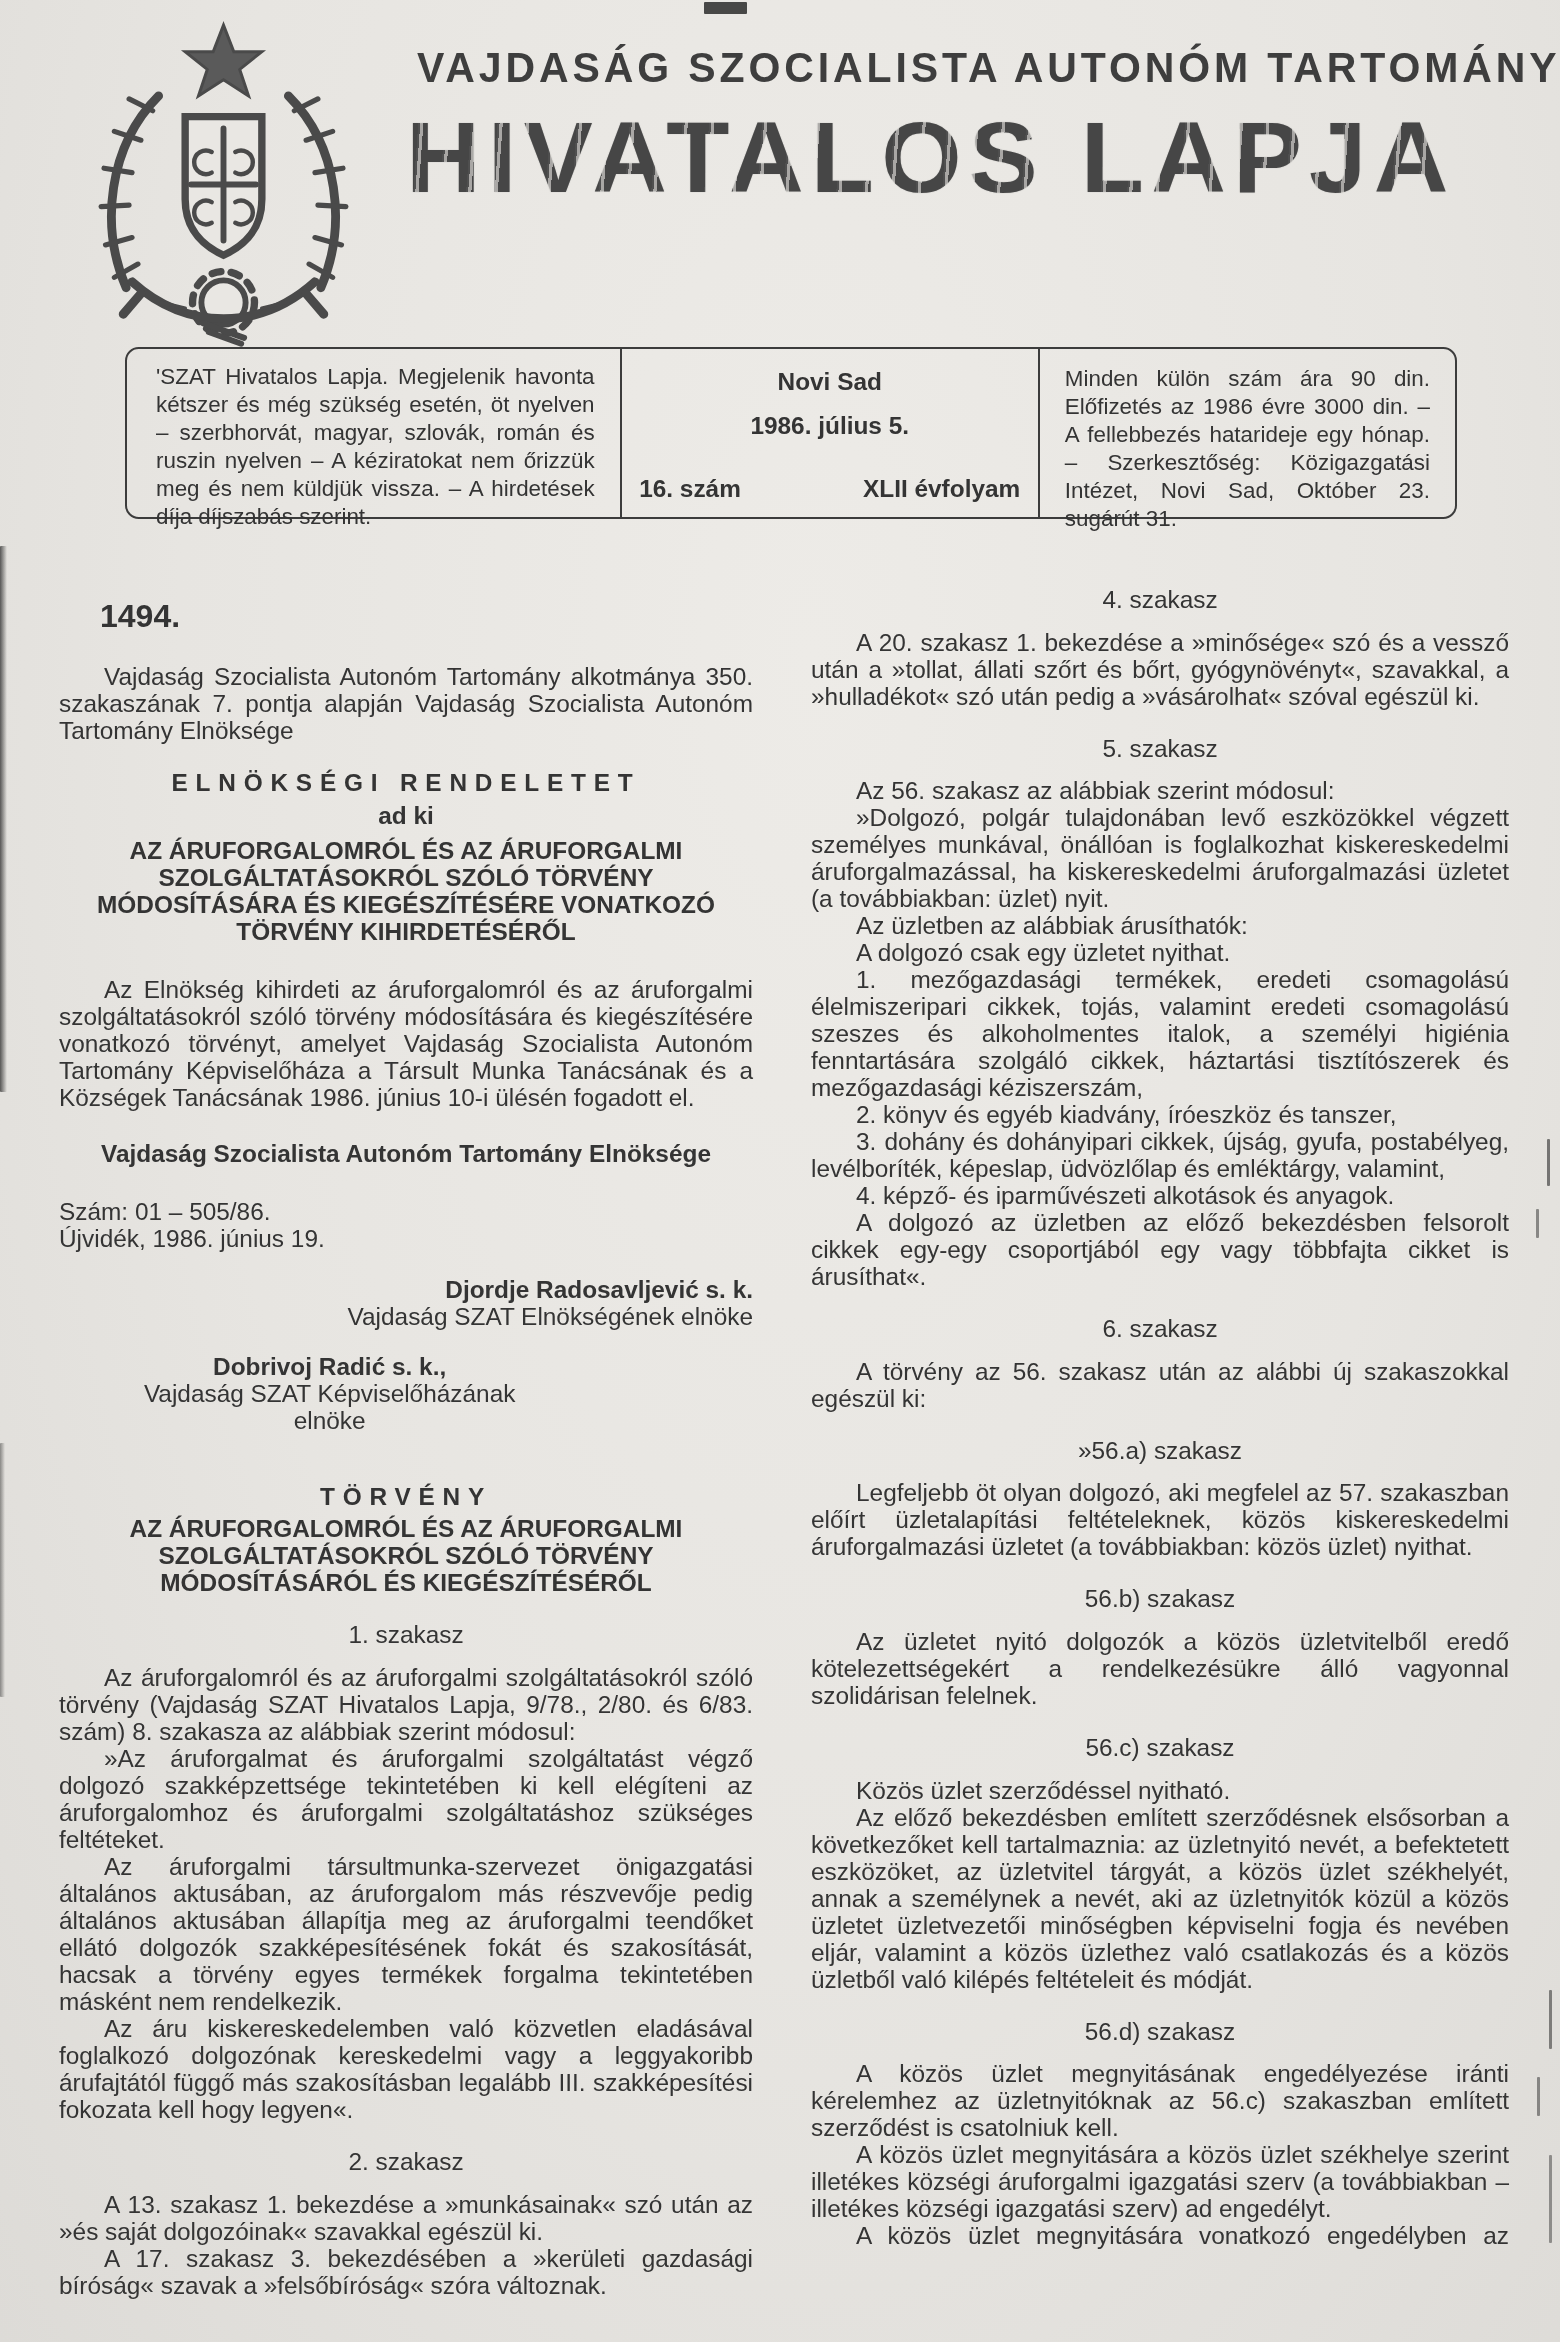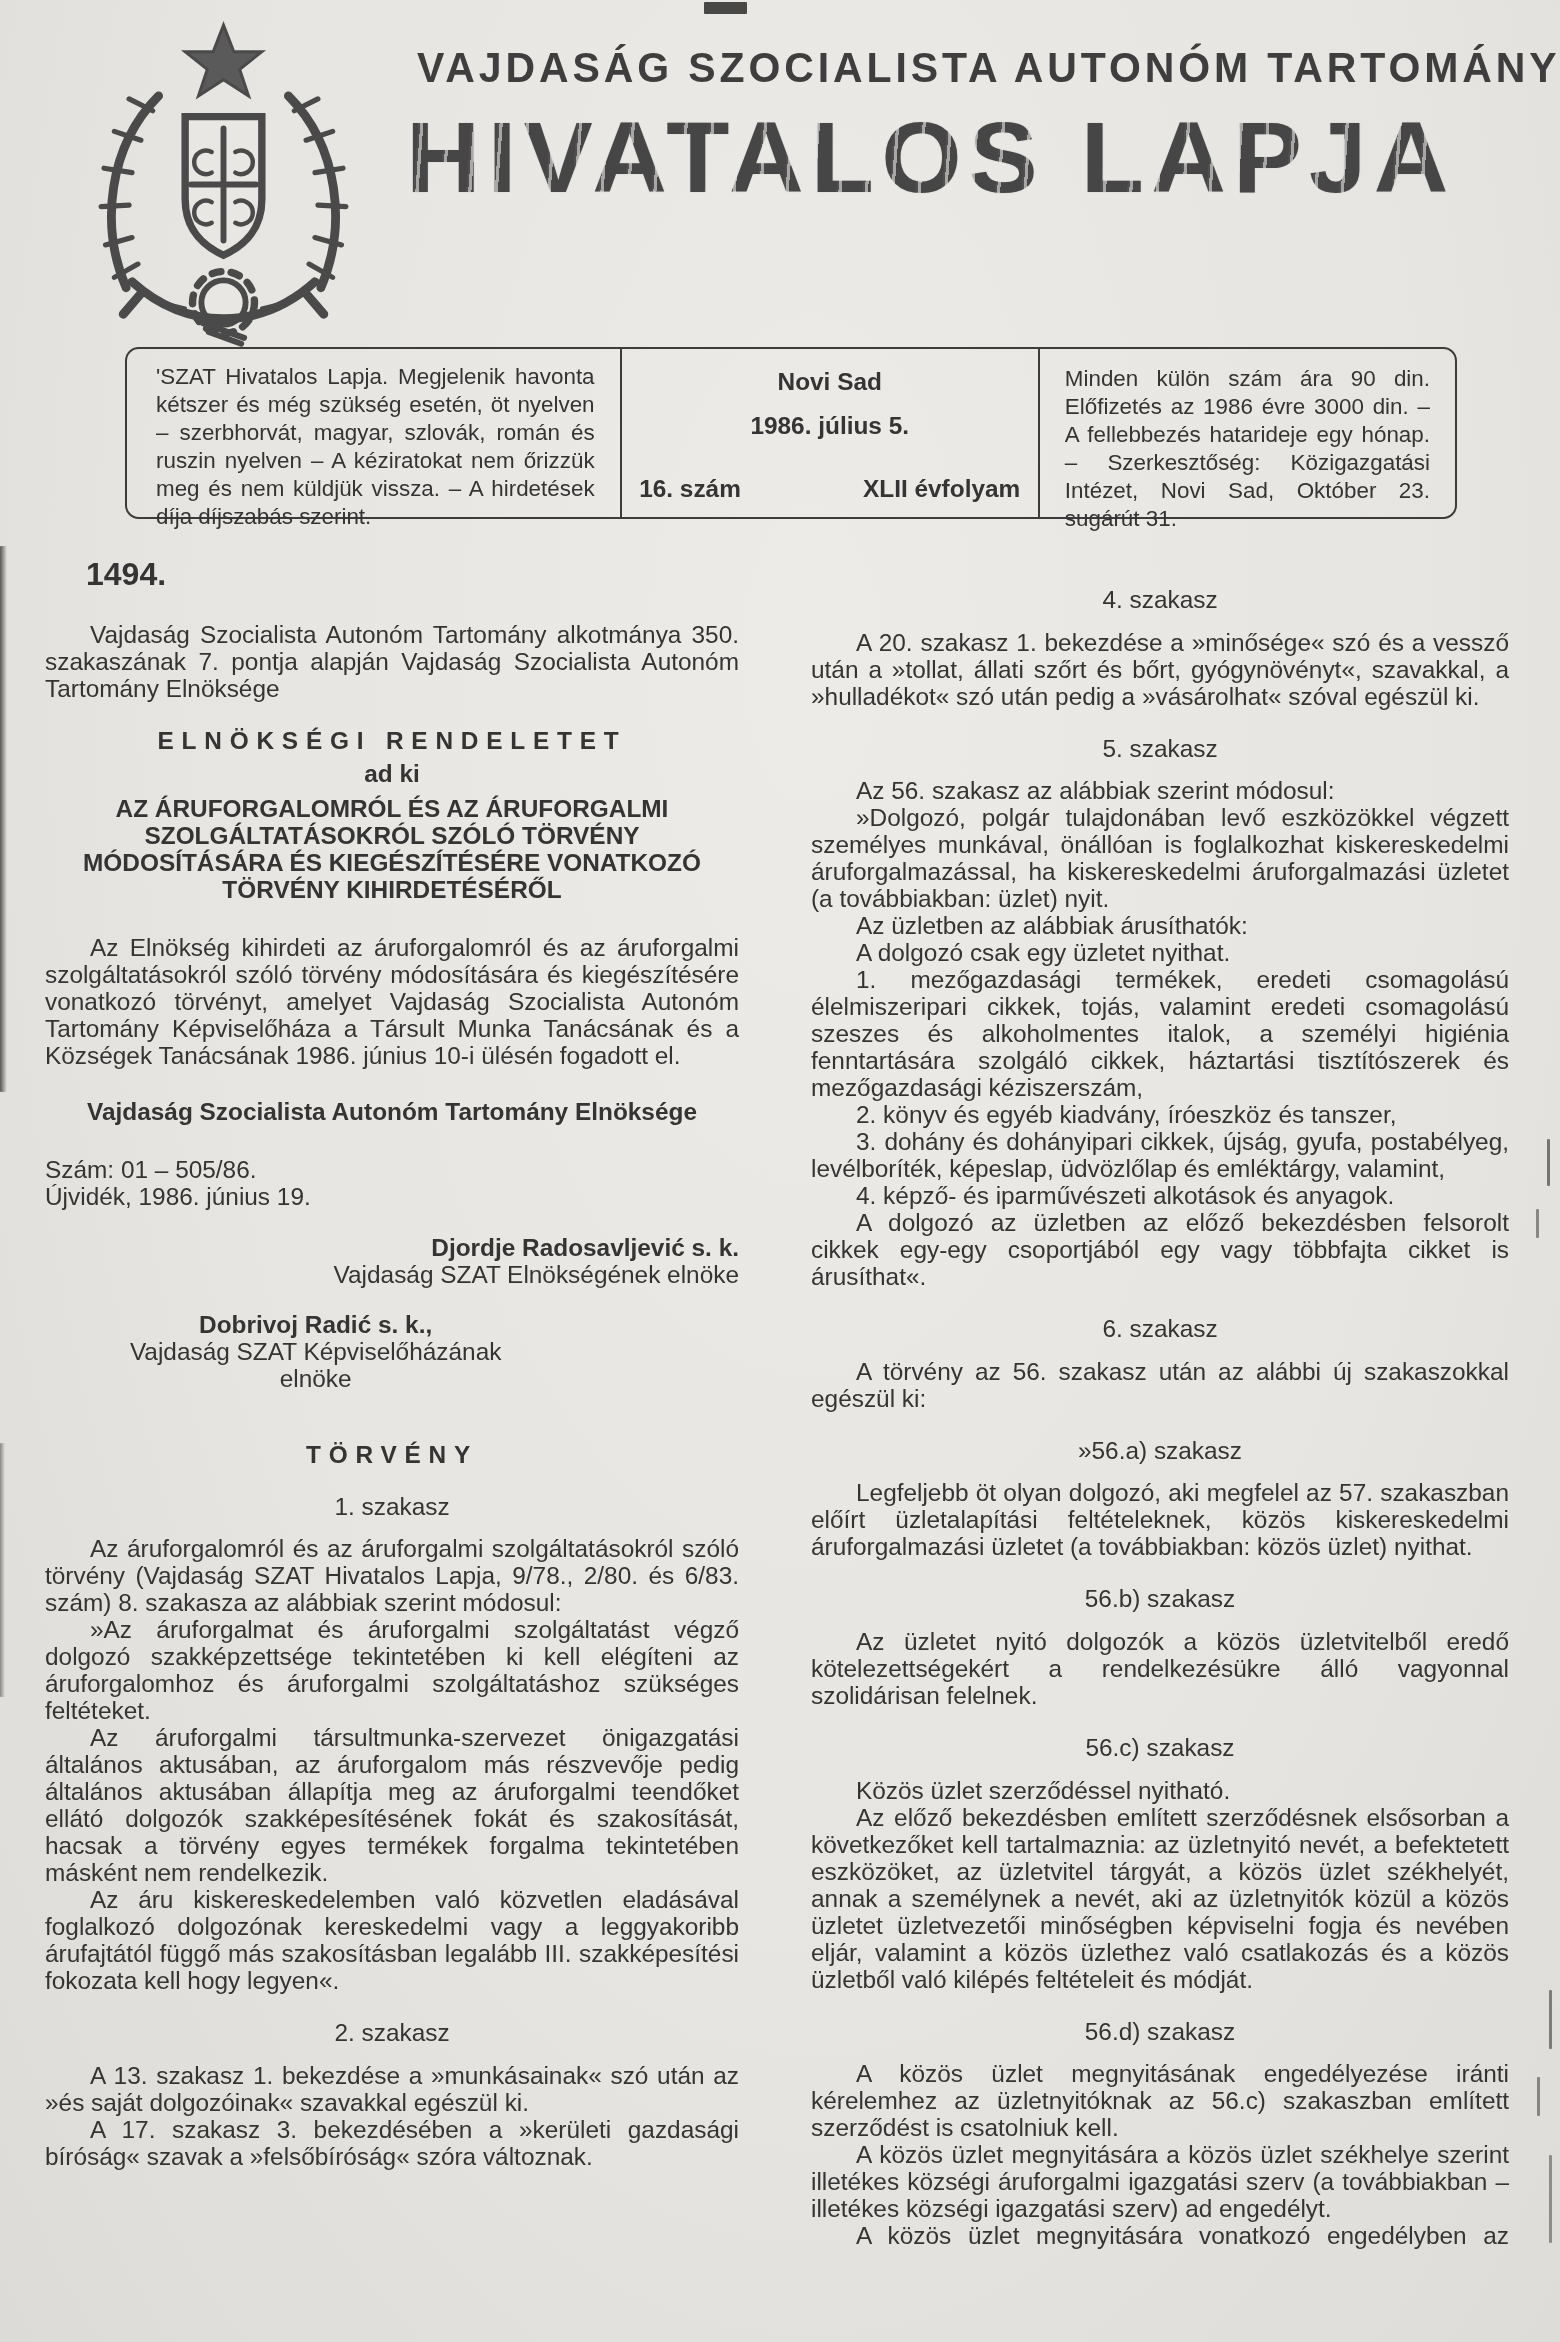--- a/index.html
+++ b/index.html
@@ -31,21 +31,21 @@
   }
   .infobox .col{box-sizing:border-box;}
   .ib-left{width:526px;padding:13.7px 25px 9.8px 29px;font-size:22.4px;line-height:28px;text-align:justify;border-radius:26px;}
   .ib-center{width:449px;border-left:2.9px solid #3c3c3c;border-right:2.9px solid #3c3c3c;position:relative;padding:11.7px 19.5px;}
   .ib-city{text-align:center;font-weight:700;font-size:24.4px;margin-top:7.8px;}
   .ib-date{text-align:center;font-weight:700;font-size:24.4px;margin-top:15.6px;}
   .ib-bottom{position:absolute;left:17.6px;right:17.6px;bottom:13.7px;display:flex;justify-content:space-between;font-weight:700;font-size:24.4px;gap:12px;}
   .ib-right{width:443px;padding:15.6px 25px 9.8px 25px;font-size:22.4px;line-height:28px;text-align:justify;}
   
   .bodycol{position:absolute;top:561px;font-size:24.4px;line-height:27px;}
-  #col-left{left:45px;width:694px;}
+  #col-left{left:59px;width:694px;margin-top:42px;}
   #col-right{left:811px;width:698px;}
   .blk{margin:0;}
   .article-number{font-weight:700;font-size:32px;padding-left:41px;margin-bottom:33px;}
   .para{text-align:justify;text-indent:45px;}
   .para-cut{text-align:justify;text-align-last:justify;text-indent:45px;}
   .section{text-align:center;margin:25px 0 15.6px;}
   .heading-spaced{text-align:center;font-weight:700;letter-spacing:7.8px;margin:25px 0 3.9px;}
   .heading-bold{text-align:center;font-weight:700;margin:5.9px 0 7.8px;}
   .plain{margin:0;}
   .gap{height:23.4px;}
@@ -124,20 +124,21 @@
     <div class="blk plain">Újvidék, 1986. június 19.</div>
     <div class="blk gap"></div>
     <div class="blk sig-name-right">Djordje Radosavljević s. k.</div>
     <div class="blk sig-role-right">Vajdaság SZAT Elnökségének elnöke</div>
     <div class="blk gap"></div>
     <div class="blk sig-name-center">Dobrivoj Radić s. k.,</div>
     <div class="blk sig-role-center">Vajdaság SZAT Képviselőházának</div>
     <div class="blk sig-role-center">elnöke</div>
     <div class="blk gap"></div>
     <div class="blk heading-spaced">TÖRVÉNY</div>
+    <div class="blk heading-bold">AZ ÁRUFORGALOMRÓL ÉS AZ ÁRUFORGALMI SZOLGÁLTATÁSOKRÓL SZÓLÓ TÖRVÉNY MÓDOSÍTÁSÁRÓL ÉS KIEGÉSZÍTÉSÉRŐL</div>
     <div class="blk section">1. szakasz</div>
     <div class="blk para">Az áruforgalomról és az áruforgalmi szolgáltatásokról szóló törvény (Vajdaság SZAT Hivatalos Lapja, 9/78., 2/80. és 6/83. szám) 8. szakasza az alábbiak szerint módosul:</div>
     <div class="blk para">»Az áruforgalmat és áruforgalmi szolgáltatást végző dolgozó szakképzettsége tekintetében ki kell elégíteni az áruforgalomhoz és áruforgalmi szolgáltatáshoz szükséges feltéteket.</div>
     <div class="blk para">Az áruforgalmi társultmunka-szervezet önigazgatási általános aktusában, az áruforgalom más részvevője pedig általános aktusában állapítja meg az áruforgalmi teendőket ellátó dolgozók szakképesítésének fokát és szakosítását, hacsak a törvény egyes termékek forgalma tekintetében másként nem rendelkezik.</div>
     <div class="blk para">Az áru kiskereskedelemben való közvetlen eladásával foglalkozó dolgozónak kereskedelmi vagy a leggyakoribb árufajtától függő más szakosításban legalább III. szakképesítési fokozata kell hogy legyen«.</div>
     <div class="blk section">2. szakasz</div>
     <div class="blk para">A 13. szakasz 1. bekezdése a »munkásainak« szó után az »és saját dolgozóinak« szavakkal egészül ki.</div>
     <div class="blk para">A 17. szakasz 3. bekezdésében a »kerületi gazdasági bíróság« szavak a »felsőbíróság« szóra változnak.</div>
   </div>
 <div class="bodycol" id="col-right">

